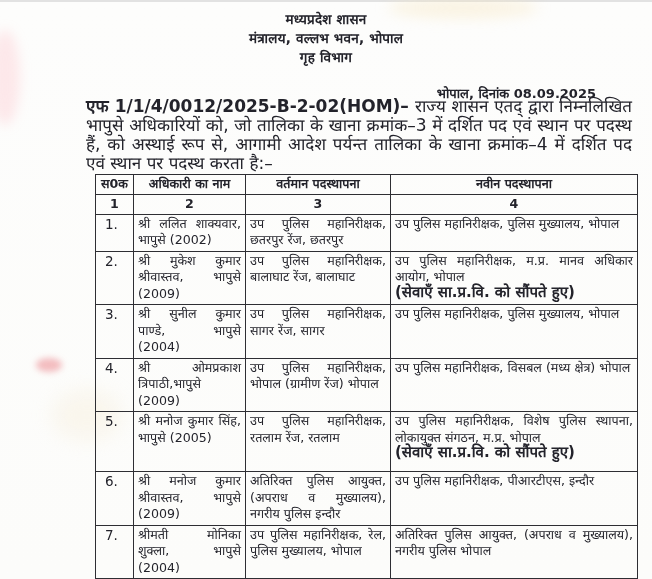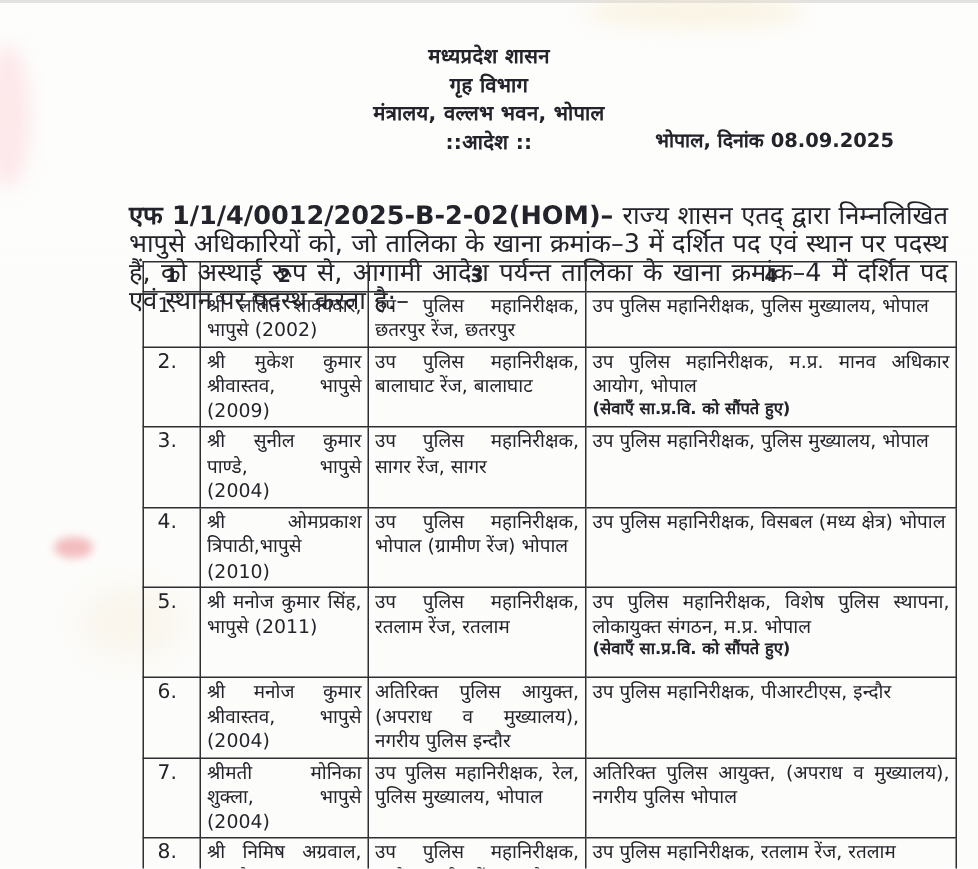--- a/index.html
+++ b/index.html
@@ -15,21 +15,21 @@
     background:linear-gradient(180deg,#fdfdfc 0%,#fcfcfa 100%);
     border-top:2px solid #e2e2e2;
   }
   
   .smudge{position:absolute;border-radius:50%;pointer-events:none;}
   .smudge-pink-left{left:-10px;top:28px;width:30px;height:95px;background:rgba(255,160,175,0.22);filter:blur(6px);}
   .smudge-cream-top{left:388px;top:-4px;width:150px;height:20px;background:rgba(246,228,185,0.38);filter:blur(7px);}
   .smudge-red{left:36px;top:356px;width:26px;height:14px;background:rgba(228,85,95,0.38);filter:blur(3px);}
   .smudge-cream-mid{left:52px;top:388px;width:70px;height:50px;background:rgba(246,233,205,0.30);filter:blur(10px);}
 
-  .doc-header{padding-top:27px;text-align:center;font-weight:bold;font-size:13.5px;line-height:19px;letter-spacing:0.2px;}
+  .doc-header{padding-top:8px;text-align:center;font-weight:bold;font-size:13.5px;line-height:19px;letter-spacing:0.2px;}
   .date-line{position:absolute;top:82px;right:56px;font-weight:bold;font-size:13px;}
 
   .body-para{
     margin:30px 20px 0 86px;
     width:546px;
     font-size:17px;line-height:19px;
     text-align:justify;
   }
   .file-no{font-weight:bold;}
 
@@ -42,50 +42,55 @@
     border:1.6px solid #2e2e33;
     padding:1px 4px 2px 4px;
     vertical-align:top;
     overflow:hidden;
   }
   .officer-table thead th{font-weight:bold;text-align:center;vertical-align:middle;padding:1px 2px;}
   .officer-table thead tr:first-child{height:20px;}
   .officer-table thead tr:last-child{height:17px;}
   td.c-sno{padding-left:9px;font-size:13.5px;}
   td.c-name,td.c-cur,td.c-new{text-align:justify;}
-  .note{font-size:11px;line-height:13px;font-weight:bold;}
+  .note{font-size:15px;line-height:13px;font-weight:bold;}
 </style>
 </head>
 <body>
 
 <div class="page">
   <div class="smudge smudge-pink-left"></div>
   <div class="smudge smudge-cream-top"></div>
   <div class="smudge smudge-red"></div>
   <div class="smudge smudge-cream-mid"></div>
 
   <div class="doc-header">
     <div>मध्यप्रदेश शासन</div>
+    <div>मंत्रालय, वल्लभ भवन, भोपाल</div>
     <div>गृह विभाग</div>
-    <div>मंत्रालय, वल्लभ भवन, भोपाल</div>
-    <div>::आदेश ::</div>
   </div>
 
   <div class="date-line">भोपाल, दिनांक 08.09.2025</div>
 
   <p class="body-para"><span class="file-no">एफ 1/1/4/0012/2025-B-2-02(HOM)– </span><span>राज्य शासन एतद् द्वारा निम्नलिखित भापुसे अधिकारियों को, जो तालिका के खाना क्रमांक–3 में दर्शित पद एवं स्थान पर पदस्थ हैं, को अस्थाई रूप से, आगामी आदेश पर्यन्त तालिका के खाना क्रमांक–4 में दर्शित पद एवं स्थान पर पदस्थ करता है:–</span></p>
 
   <table class="officer-table">
     <colgroup>
       <col style="width:38px">
       <col style="width:112px">
       <col style="width:145px">
       <col style="width:247px">
     </colgroup>
     <thead>
+      <tr>
+        <th>स0क</th>
+        <th>अधिकारी का नाम</th>
+        <th>वर्तमान पदस्थापना</th>
+        <th>नवीन पदस्थापना</th>
+      </tr>
       <tr>
         <th>1</th>
         <th>2</th>
         <th>3</th>
         <th>4</th>
       </tr>
     </thead>
     <tbody>
         <tr style="height: 37px;">
           <td class="c-sno">1.</td>
@@ -100,33 +105,33 @@
           <td class="c-new">उप पुलिस महानिरीक्षक, म.प्र. मानव अधिकार आयोग, भोपाल<div class="note">(सेवाएँ सा.प्र.वि. को सौंपते हुए)</div></td>
         </tr>
         <tr style="height: 34px;">
           <td class="c-sno">3.</td>
           <td class="c-name">श्री सुनील कुमार पाण्डे, भापुसे (2004)</td>
           <td class="c-cur">उप पुलिस महानिरीक्षक, सागर रेंज, सागर</td>
           <td class="c-new">उप पुलिस महानिरीक्षक, पुलिस मुख्यालय, भोपाल</td>
         </tr>
         <tr style="height: 35px;">
           <td class="c-sno">4.</td>
-          <td class="c-name">श्री ओमप्रकाश त्रिपाठी,भापुसे (2010)</td>
+          <td class="c-name">श्री ओमप्रकाश त्रिपाठी,भापुसे (2009)</td>
           <td class="c-cur">उप पुलिस महानिरीक्षक, भोपाल (ग्रामीण रेंज) भोपाल</td>
           <td class="c-new">उप पुलिस महानिरीक्षक, विसबल (मध्य क्षेत्र) भोपाल</td>
         </tr>
         <tr style="height: 60px;">
           <td class="c-sno">5.</td>
-          <td class="c-name">श्री मनोज कुमार सिंह, भापुसे (2011)</td>
+          <td class="c-name">श्री मनोज कुमार सिंह, भापुसे (2005)</td>
           <td class="c-cur">उप पुलिस महानिरीक्षक, रतलाम रेंज, रतलाम</td>
           <td class="c-new">उप पुलिस महानिरीक्षक, विशेष पुलिस स्थापना, लोकायुक्त संगठन, म.प्र. भोपाल<div class="note">(सेवाएँ सा.प्र.वि. को सौंपते हुए)</div></td>
         </tr>
         <tr style="height: 52px;">
           <td class="c-sno">6.</td>
-          <td class="c-name">श्री मनोज कुमार श्रीवास्तव, भापुसे (2004)</td>
+          <td class="c-name">श्री मनोज कुमार श्रीवास्तव, भापुसे (2009)</td>
           <td class="c-cur">अतिरिक्त पुलिस आयुक्त, (अपराध व मुख्यालय), नगरीय पुलिस इन्दौर</td>
           <td class="c-new">उप पुलिस महानिरीक्षक, पीआरटीएस, इन्दौर</td>
         </tr>
         <tr style="height: 35px;">
           <td class="c-sno">7.</td>
           <td class="c-name">श्रीमती मोनिका शुक्ला, भापुसे (2004)</td>
           <td class="c-cur">उप पुलिस महानिरीक्षक, रेल, पुलिस मुख्यालय, भोपाल</td>
           <td class="c-new">अतिरिक्त पुलिस आयुक्त, (अपराध व मुख्यालय), नगरीय पुलिस भोपाल</td>
         </tr>
         <tr style="height: 32px;">

